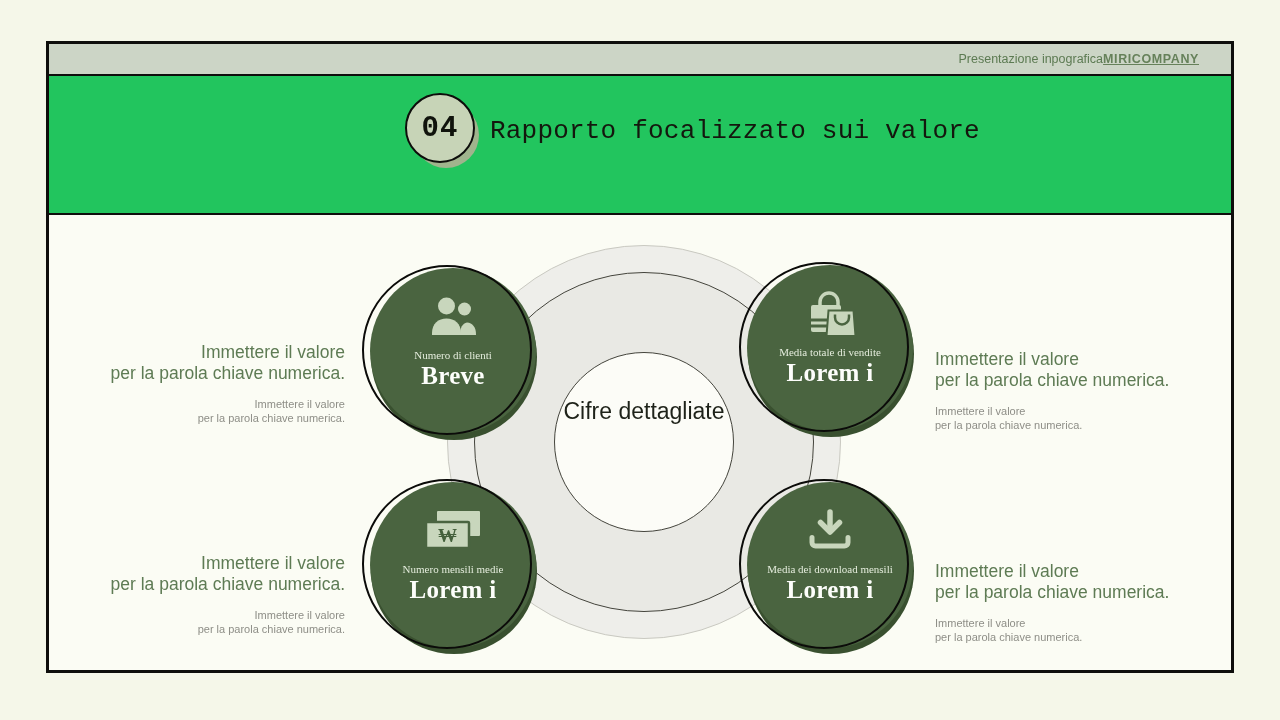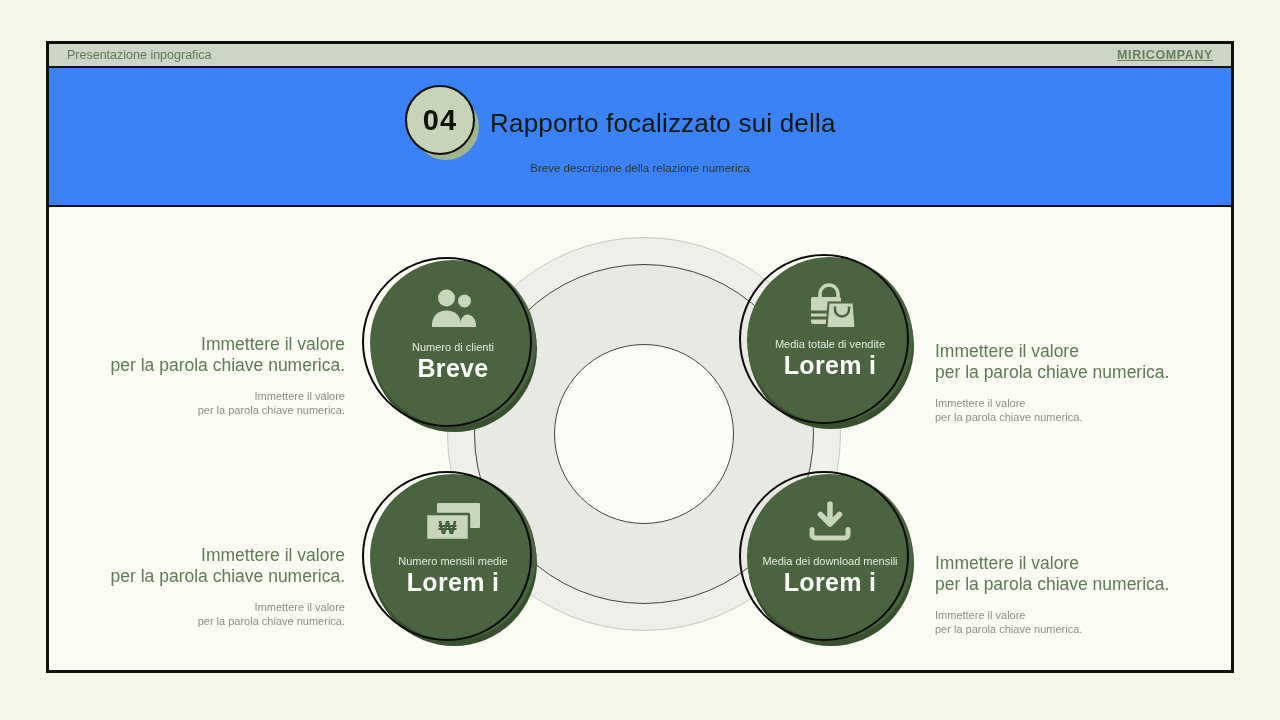--- a/index.html
+++ b/index.html
@@ -7,30 +7,31 @@
     width:1280px;height:720px;position:relative;overflow:hidden;
     background:#f5f7e9;
     font-family:"Liberation Sans",sans-serif;
   }
   .slide{
     position:absolute;left:46px;top:41px;width:1188px;height:632px;
     border:3px solid #0e0e0c;background:#fbfcf4;box-sizing:border-box;
   }
   
   .topbar{
-    height:24px;background:#ccd5c6;border-bottom:2.5px solid #0e0e0c;
-    display:flex;justify-content:space-between;align-items:center;
-    padding:0 18px;box-sizing:border-box;
+    height:32px;background:#ccd5c6;border-bottom:2.5px solid #0e0e0c;
+    display:flex;justify-content:flex-end;align-items:center;
+    padding:0 32px;box-sizing:border-box;
   }
   .topbar-title{font-size:12.5px;color:#5c7a52;}
   .topbar-brand{font-size:12.5px;font-weight:700;letter-spacing:.6px;color:#66815a;text-decoration:underline;}
   
   .header{
-    height:137px;background:#3b82f6;border-bottom:2.5px solid #0e0e0c;
+    height:137px;background:#22c55e;border-bottom:2.5px solid #0e0e0c;
     position:relative;
+    font-family:Liberation Mono, monospace;
   }
   .num-group{position:absolute;left:356px;top:17px;width:78px;height:78px;}
   .num-shadow{position:absolute;left:8px;top:9px;width:66px;height:66px;border-radius:50%;background:#a0b48d;}
   .num-circle{
     position:absolute;left:0;top:0;width:66px;height:66px;border-radius:50%;
     border:2.5px solid #0d0d0b;background:#c7d4b7;
     display:flex;align-items:center;justify-content:center;
     font-size:29px;font-weight:700;color:#10130c;letter-spacing:1px;
   }
   .header-title{
@@ -48,21 +49,21 @@
   .ring-middle{left:425px;top:57px;width:340px;height:340px;background:#e9e9e4;border:1.5px solid #44443c;}
   .ring-inner{left:505px;top:137px;width:180px;height:180px;background:#fcfcf7;border:1.5px solid #44443c;}
   .center-text{position:absolute;left:450px;top:183px;width:290px;text-align:center;}
   .center-title{font-size:23px;color:#1e2219;}
   .center-sub{margin-top:10px;font-size:12.5px;line-height:17px;color:#595b52;}
   
   .node{position:absolute;width:166px;height:166px;}
   .node-shadow{position:absolute;left:1px;top:6px;width:166px;height:166px;border-radius:50%;background:#39502f;}
   .node-fill{
     position:absolute;left:0;top:0;width:166px;height:166px;border-radius:50%;
-    background:#4a6440;display:flex;flex-direction:column;align-items:center;
+    background:#4a6440;display:flex;flex-direction:column;align-items:center;font-family:Liberation Serif, serif;
   }
   .node-ring{
     position:absolute;left:-8px;top:-3px;width:166px;height:166px;border-radius:50%;
     border:2.5px solid #0b0b09;pointer-events:none;
   }
   .node-icon{margin-top:25px;height:46px;display:flex;align-items:center;justify-content:center;}
   .node-label{margin-top:10px;font-size:11px;color:#e4ecdc;}
   .node-value{margin-top:1px;font-size:25px;font-weight:700;color:#fdfefb;letter-spacing:.3px;}
   .node-tl{left:321px;top:53px;}
   .node-tr{left:698px;top:50px;}
@@ -87,31 +88,31 @@
   <div class="topbar">
     <span class="topbar-title">Presentazione inpografica</span>
     <span class="topbar-brand">MIRICOMPANY</span>
   </div>
 
   <div class="header">
     <div class="num-group">
       <div class="num-shadow"></div>
       <div class="num-circle">04</div>
     </div>
-    <div class="header-title">Rapporto focalizzato sui della</div>
-    <div class="header-sub">Breve descrizione della relazione numerica</div>
+    <div class="header-title">Rapporto focalizzato sui valore</div>
   </div>
 
   <div class="body">
 
     <div class="ring ring-outer"></div>
     <div class="ring ring-middle"></div>
     <div class="ring ring-inner"></div>
 
     <div class="center-text">
+      <div class="center-title">Cifre dettagliate</div>
     </div>
 
     <div class="node node-tl">
       <div class="node-shadow"></div>
       <div class="node-fill">
         <div class="node-icon">
           <svg width="52" height="42" viewBox="0 0 52 42">
             <g fill="#c8d6bc">
               <circle cx="37.5" cy="14" r="6.5"></circle>
               <path d="M33 40 c0-7.5 2.5-11.5 7-12.5 c5.5 0.5 9 4.5 9 12 V40 Z"></path>

